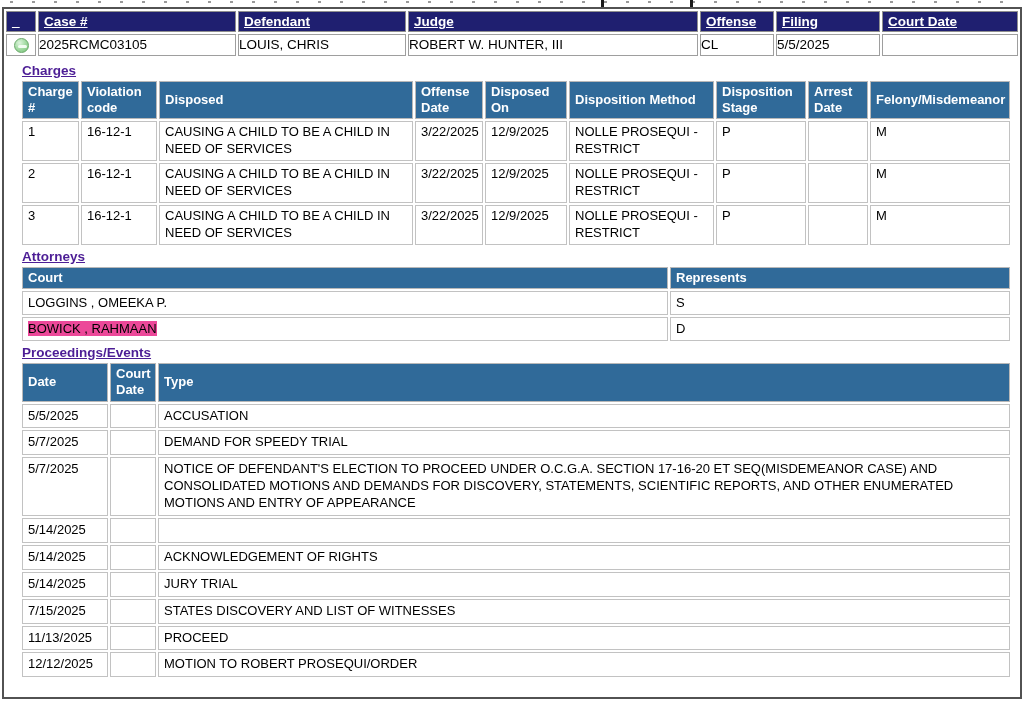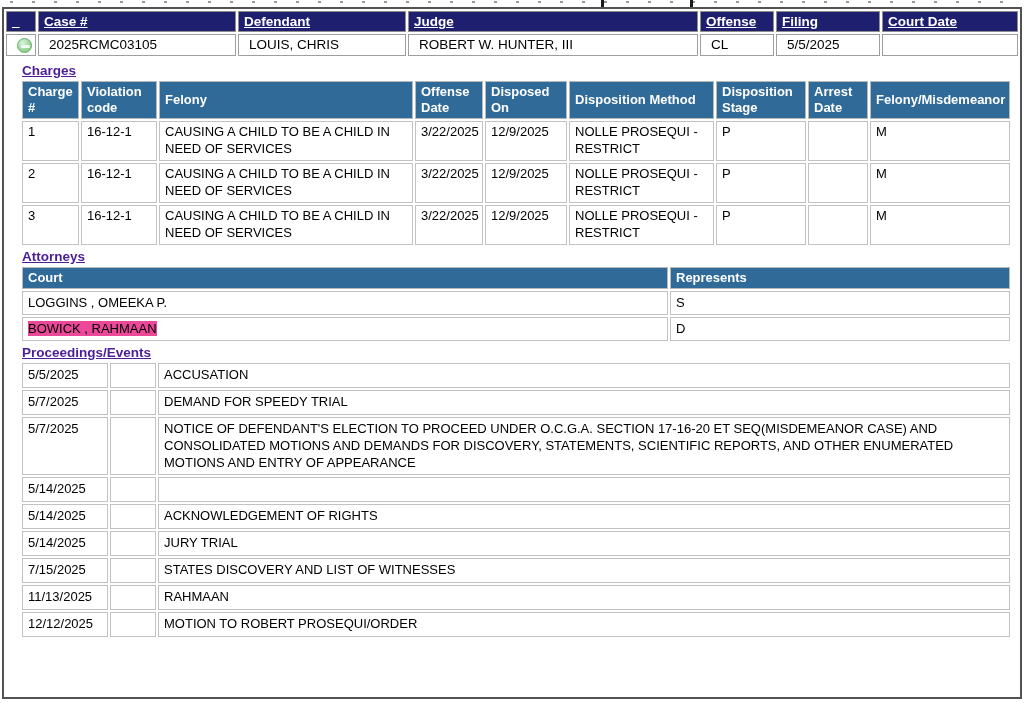--- a/index.html
+++ b/index.html
@@ -30,21 +30,21 @@
 
   
   table.case { width: 100%; font-size: 13.5px; }
   table.case th {
     background: #1f1f70; color: #fff; font-weight: bold; text-align: left;
     padding: 2px 5px; border: 1px solid #8f8f8f; height: 21px;
     white-space: nowrap; overflow: hidden;
   }
   table.case th .lnk { text-decoration: underline; cursor: pointer; }
   table.case td {
-    background: #fff; border: 1px solid #9e9e9e; padding: 2px 10px; height: 21px;
+    background: #fff; border: 1px solid #9e9e9e; padding: 2px 0; height: 21px;
     vertical-align: middle; white-space: nowrap; overflow: hidden;
   }
   td.icon-cell { text-align: center; padding: 1px; }
   .minus-icon {
     display: inline-block; width: 15px; height: 15px; border-radius: 50%;
     background: radial-gradient(circle at 35% 30%, #ddf4dd 0%, #a8dda8 45%, #74c174 100%);
     border: 1px solid #69a869; position: relative; vertical-align: middle; cursor: pointer;
   }
   .minus-icon::after {
     content: ""; position: absolute; left: 3px; top: 6px; width: 9px; height: 3px;
@@ -129,21 +129,21 @@
           <col style="width:82px">
           <col style="width:145px">
         <col style="width:90px">
           <col style="width:60px">
           <col>
       </colgroup>
       <tbody>
         <tr>
           <th>Charge #</th>
           <th>Violation code</th>
-          <th>Felony</th>
+          <th>Disposed</th>
           <th>Offense Date</th>
           <th>Disposed On</th>
           <th>Disposition Method</th>
           <th>Disposition Stage</th>
           <th>Arrest Date</th>
           <th>Felony/Misdemeanor</th>
         </tr>
 
           <tr>
             <td>1</td>
@@ -212,20 +212,25 @@
 
     
     <a class="sec-link">Proceedings/Events</a>
     <table class="grid proc">
       <colgroup>
           <col style="width:86px">
           <col style="width:46px">
           <col>
         </colgroup>
       <tbody>
+        <tr>
+          <th>Date</th>
+          <th>Court Date</th>
+          <th>Type</th>
+        </tr>
 
           <tr>
             <td>5/5/2025</td>
             <td></td>
             <td>ACCUSATION</td>
           </tr>
 
 
           <tr>
             <td>5/7/2025</td>
@@ -259,21 +264,21 @@
 
           <tr>
             <td>7/15/2025</td>
             <td></td>
             <td>STATES DISCOVERY AND LIST OF WITNESSES</td>
           </tr>
 
           <tr>
             <td>11/13/2025</td>
             <td></td>
-            <td>RAHMAAN</td>
+            <td>PROCEED</td>
           </tr>
 
           <tr>
             <td>12/12/2025</td>
             <td></td>
             <td>MOTION TO ROBERT PROSEQUI/ORDER</td>
           </tr>
 
       </tbody>
     </table>

